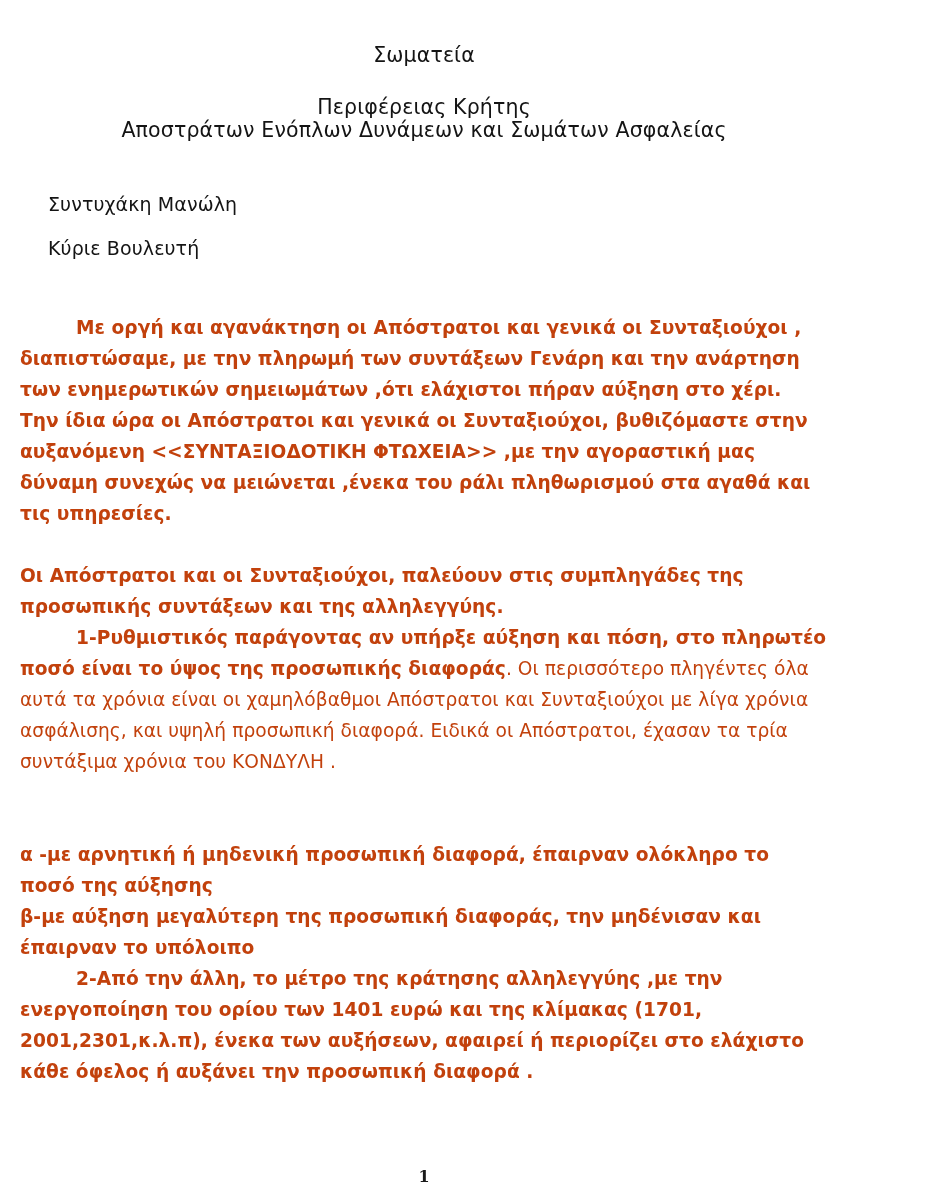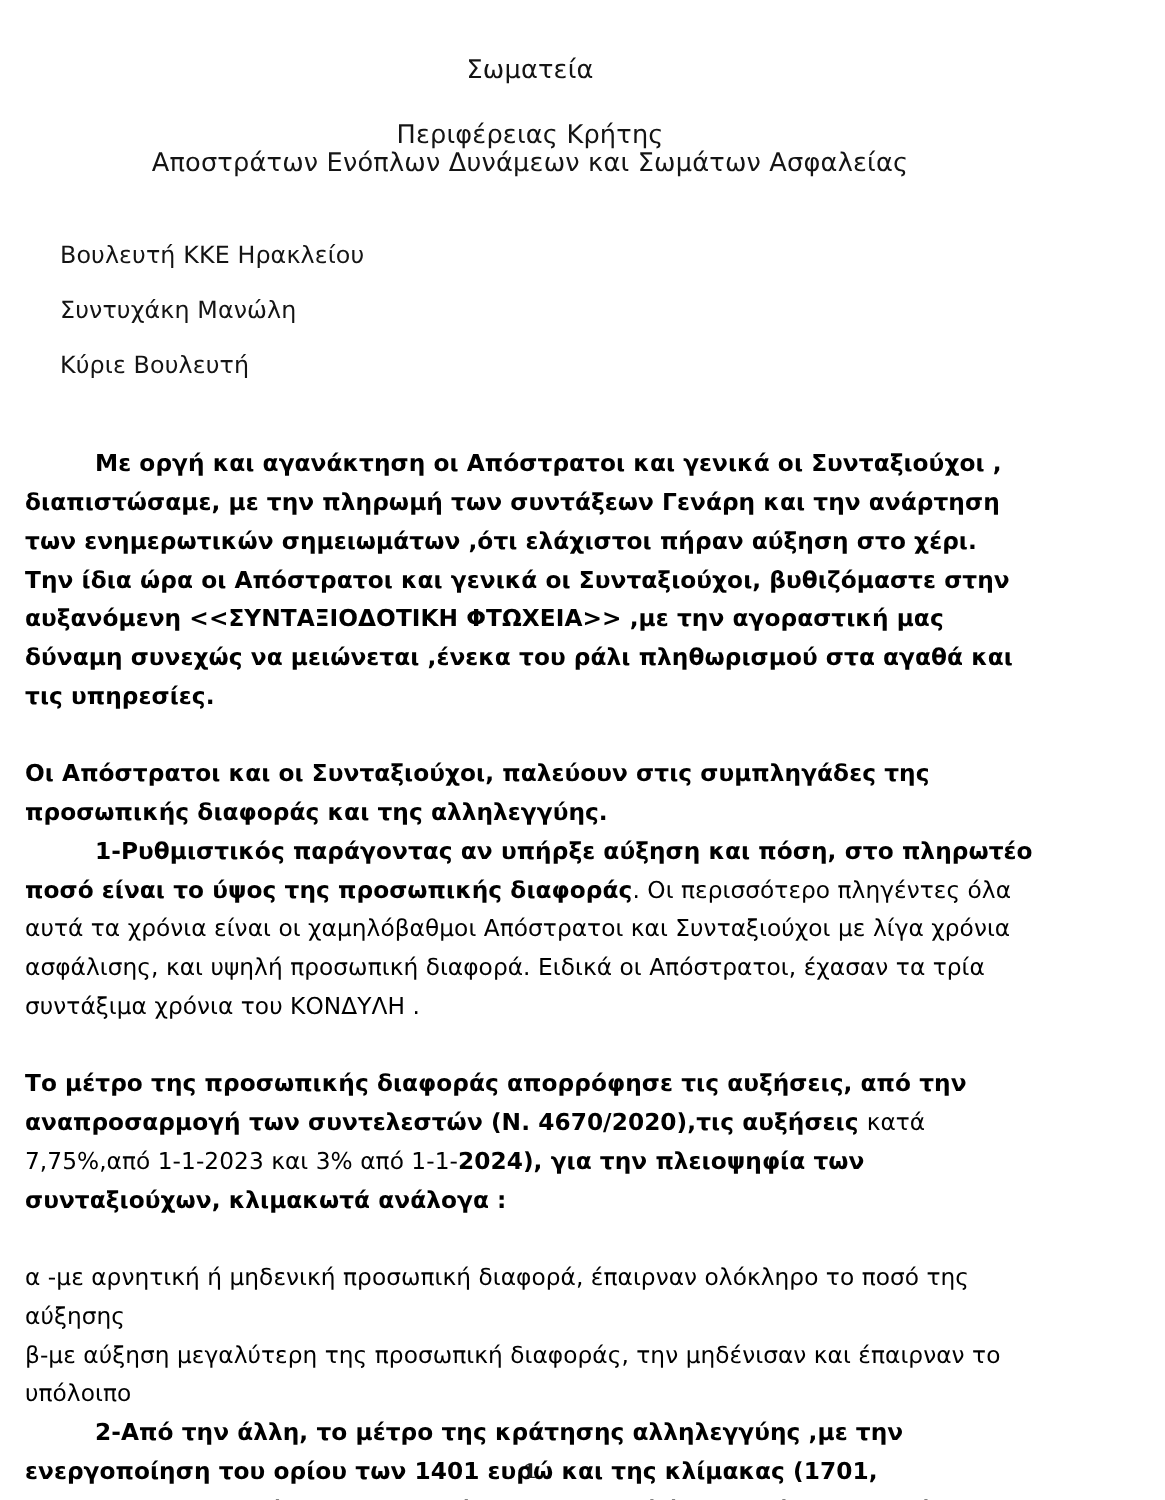--- a/index.html
+++ b/index.html
@@ -68,26 +68,26 @@
 
   
   .body-area {
     margin-top: 54px;
     padding-left: 20px;
     padding-right: 20px;
   }
   .para {
     font-size: 18.6px;
     line-height: 31px;
-    color: #000000;
+    color: #c2410c;
     margin: 0;
     letter-spacing: 0.05px;
   }
   .para.bold { font-weight: 700; }
-  .para.reg  { font-weight: 400; }
+  .para.reg  { font-weight: 700; }
   .indent { display: inline-block; width: 56px; }
   .gap-lg { height: 31px; }
   b.strong { font-weight: 700; }
   span.light { font-weight: 400; }
 
   
   .page-number {
     position: absolute;
     left: 0;
     right: 0;
@@ -105,40 +105,38 @@
 <div class="page">
 
   <div class="letterhead">
     <div class="lh-line l1">Σωματεία</div>
     <div class="lh-line l3">Περιφέρειας Κρήτης</div>
     <div class="lh-line l2">Αποστράτων Ενόπλων  Δυνάμεων  και  Σωμάτων Ασφαλείας</div>
   </div>
 
 
   <div class="addressee">
-    <div class="ad-line">Βουλευτή  ΚΚΕ Ηρακλείου</div>
     <div class="ad-line">Συντυχάκη Μανώλη</div>
     <div class="ad-line">Κύριε Βουλευτή</div>
   </div>
 
   <div class="body-area">
 
     <p class="para bold"><span class="indent"></span><span>Με οργή και αγανάκτηση οι Απόστρατοι και γενικά οι Συνταξιούχοι , διαπιστώσαμε, με την πληρωμή των συντάξεων Γενάρη και την ανάρτηση των ενημερωτικών σημειωμάτων ,ότι ελάχιστοι πήραν αύξηση στο χέρι.</span></p>
 
     <p class="para bold"><span>Την ίδια ώρα οι Απόστρατοι και γενικά οι Συνταξιούχοι, βυθιζόμαστε στην αυξανόμενη &lt;&lt;ΣΥΝΤΑΞΙΟΔΟΤΙΚΗ ΦΤΩΧΕΙΑ&gt;&gt; ,με την αγοραστική μας δύναμη συνεχώς να μειώνεται ,ένεκα του ράλι πληθωρισμού στα αγαθά και τις υπηρεσίες.</span></p>
 
     <div class="gap-lg"></div>
 
-    <p class="para bold"><span>Οι  Απόστρατοι και οι Συνταξιούχοι,  παλεύουν στις συμπληγάδες της προσωπικής διαφοράς και της αλληλεγγύης.</span></p>
+    <p class="para bold"><span>Οι  Απόστρατοι και οι Συνταξιούχοι,  παλεύουν στις συμπληγάδες της προσωπικής συντάξεων και της αλληλεγγύης.</span></p>
 
     <p class="para"><span class="indent"></span><b class="strong">1-Ρυθμιστικός παράγοντας αν υπήρξε  αύξηση και πόση, στο πληρωτέο ποσό είναι το ύψος της προσωπικής διαφοράς</b><span class="light">. Οι περισσότερο πληγέντες όλα αυτά τα χρόνια είναι οι χαμηλόβαθμοι Απόστρατοι και  Συνταξιούχοι με λίγα χρόνια ασφάλισης, και υψηλή προσωπική διαφορά. Ειδικά οι Απόστρατοι, έχασαν τα τρία συντάξιμα χρόνια  του ΚΟΝΔΥΛΗ .</span></p>
 
     <div class="gap-lg"></div>
 
-    <p class="para"><b class="strong">Το μέτρο της προσωπικής διαφοράς απορρόφησε τις αυξήσεις, από την αναπροσαρμογή των συντελεστών (Ν. 4670/2020),τις αυξήσεις </b><span class="light">κατά 7,75%,από 1-1-2023 και 3% από 1-1-</span><b class="strong">2024), για την πλειοψηφία των συνταξιούχων,  κλιμακωτά ανάλογα :</b></p>
 
     <div class="gap-lg"></div>
 
     <p class="para reg"><span>α -με αρνητική ή μηδενική προσωπική διαφορά, έπαιρναν  ολόκληρο το ποσό της αύξησης</span></p>
     <p class="para reg"><span>β-με αύξηση μεγαλύτερη της προσωπική διαφοράς, την μηδένισαν και έπαιρναν  το υπόλοιπο</span></p>
 
     <p class="para bold"><span class="indent"></span><span>2-Από την άλλη, το μέτρο της κράτησης αλληλεγγύης ,με την ενεργοποίηση του ορίου των 1401 ευρώ και της κλίμακας (1701, 2001,2301,κ.λ.π), ένεκα των αυξήσεων, αφαιρεί ή περιορίζει στο ελάχιστο κάθε όφελος ή αυξάνει την προσωπική διαφορά .</span></p>
 
   </div>
 

